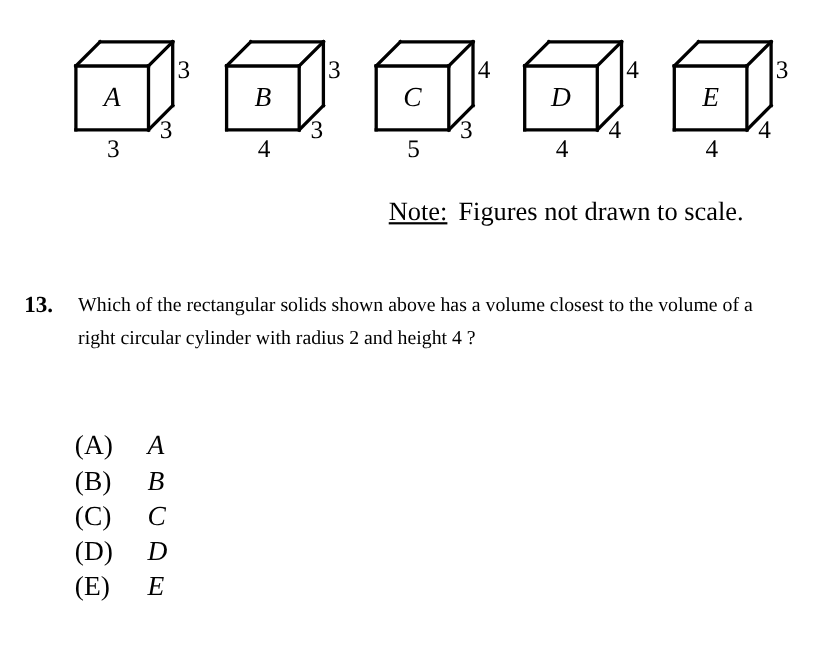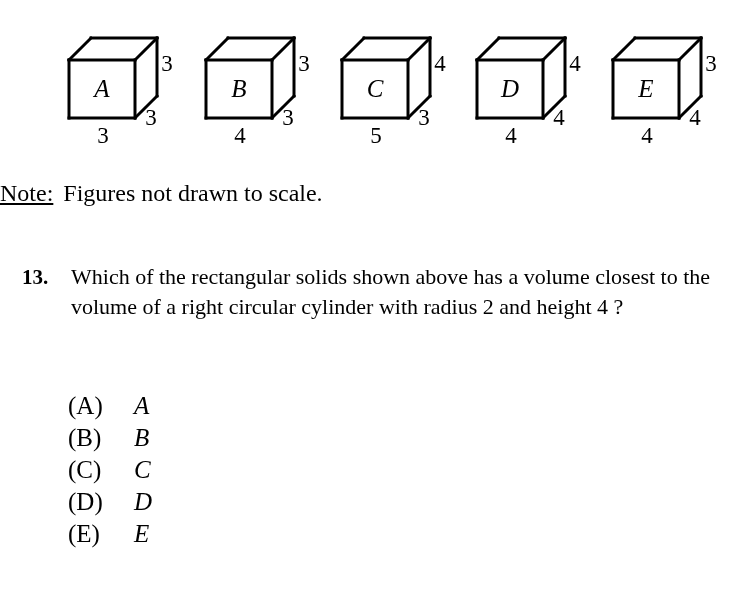--- a/index.html
+++ b/index.html
@@ -72,21 +72,21 @@
     width: 22px;
     text-align: center;
   }
 
   
   #note-line {
     position: absolute;
     left: 0;
     top: 180px;
     width: 676px;
-    text-align: left;
+    text-align: right;
     font-size: 24px;
   }
   #note-label {
     text-decoration: underline;
   }
   #note-gap {
     display: inline-block;
     width: 10px;
   }
 
@@ -100,21 +100,21 @@
   #question-number {
     position: absolute;
     left: 0;
     top: 0;
     font-weight: bold;
     font-size: 21px;
     line-height: 30px;
   }
   #question-text {
     margin-left: 49px;
-    font-size: 22px;
+    font-size: 18px;
     line-height: 30px;
     width: 640px;
   }
 
   
   #choices-list {
     position: absolute;
     left: 68px;
     top: 390px;
     width: 300px;

